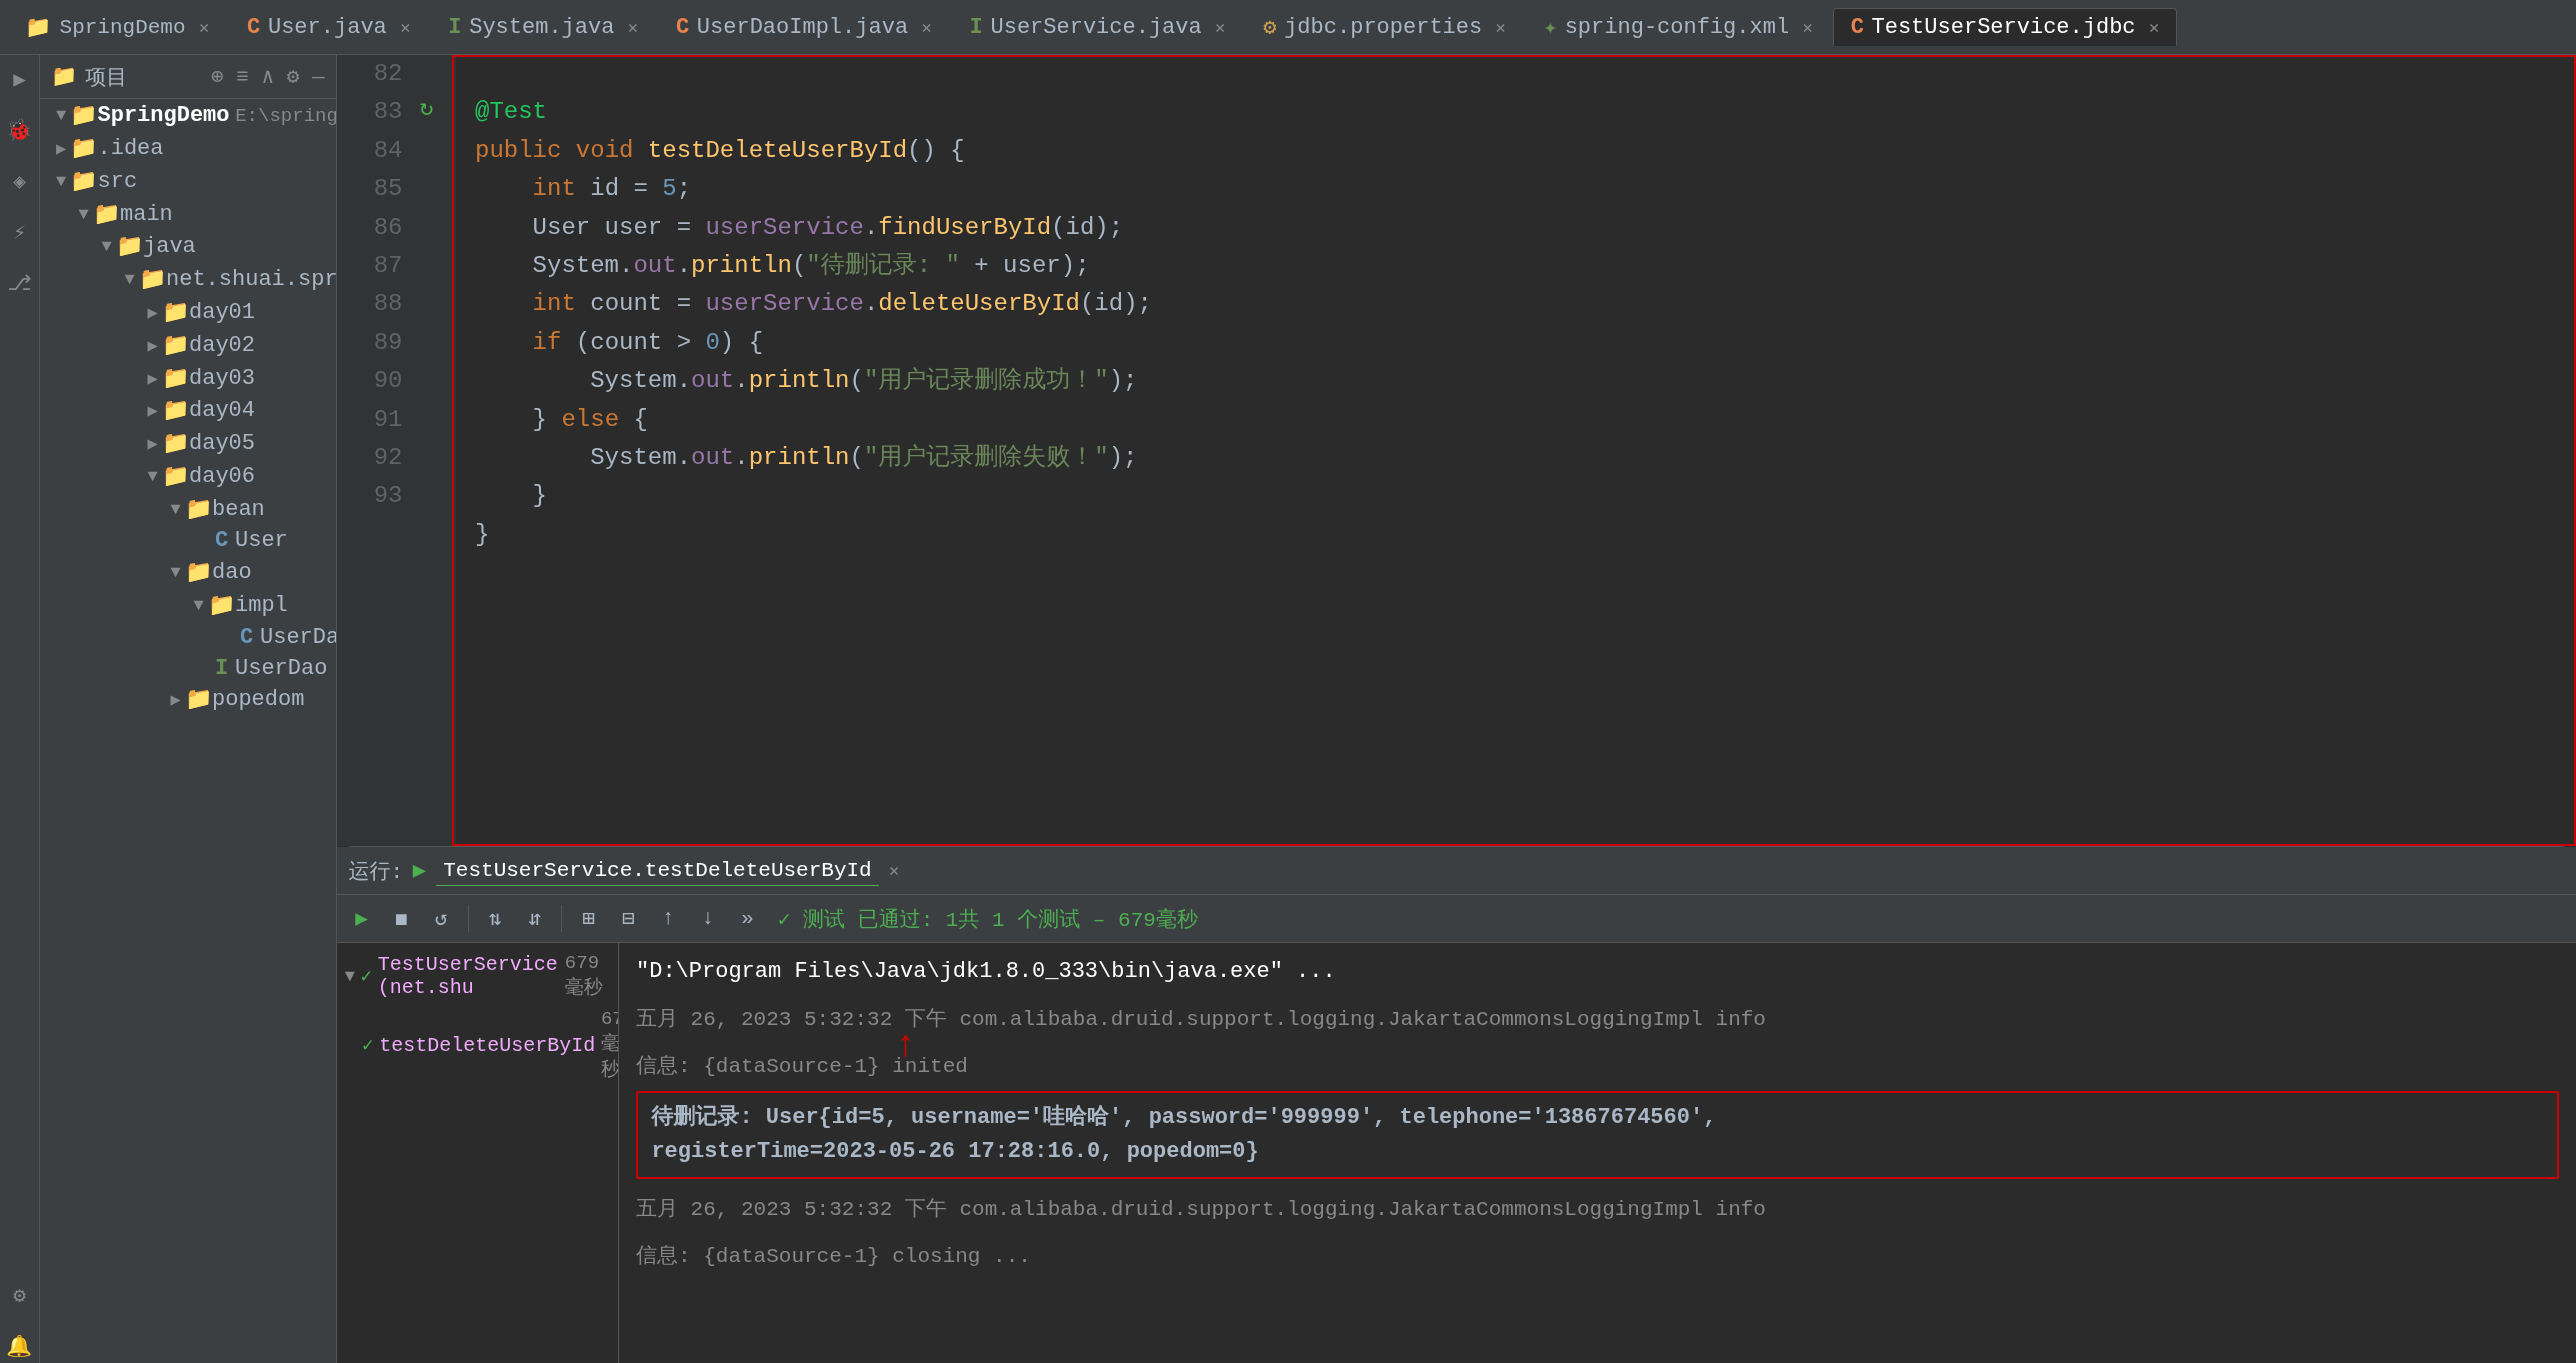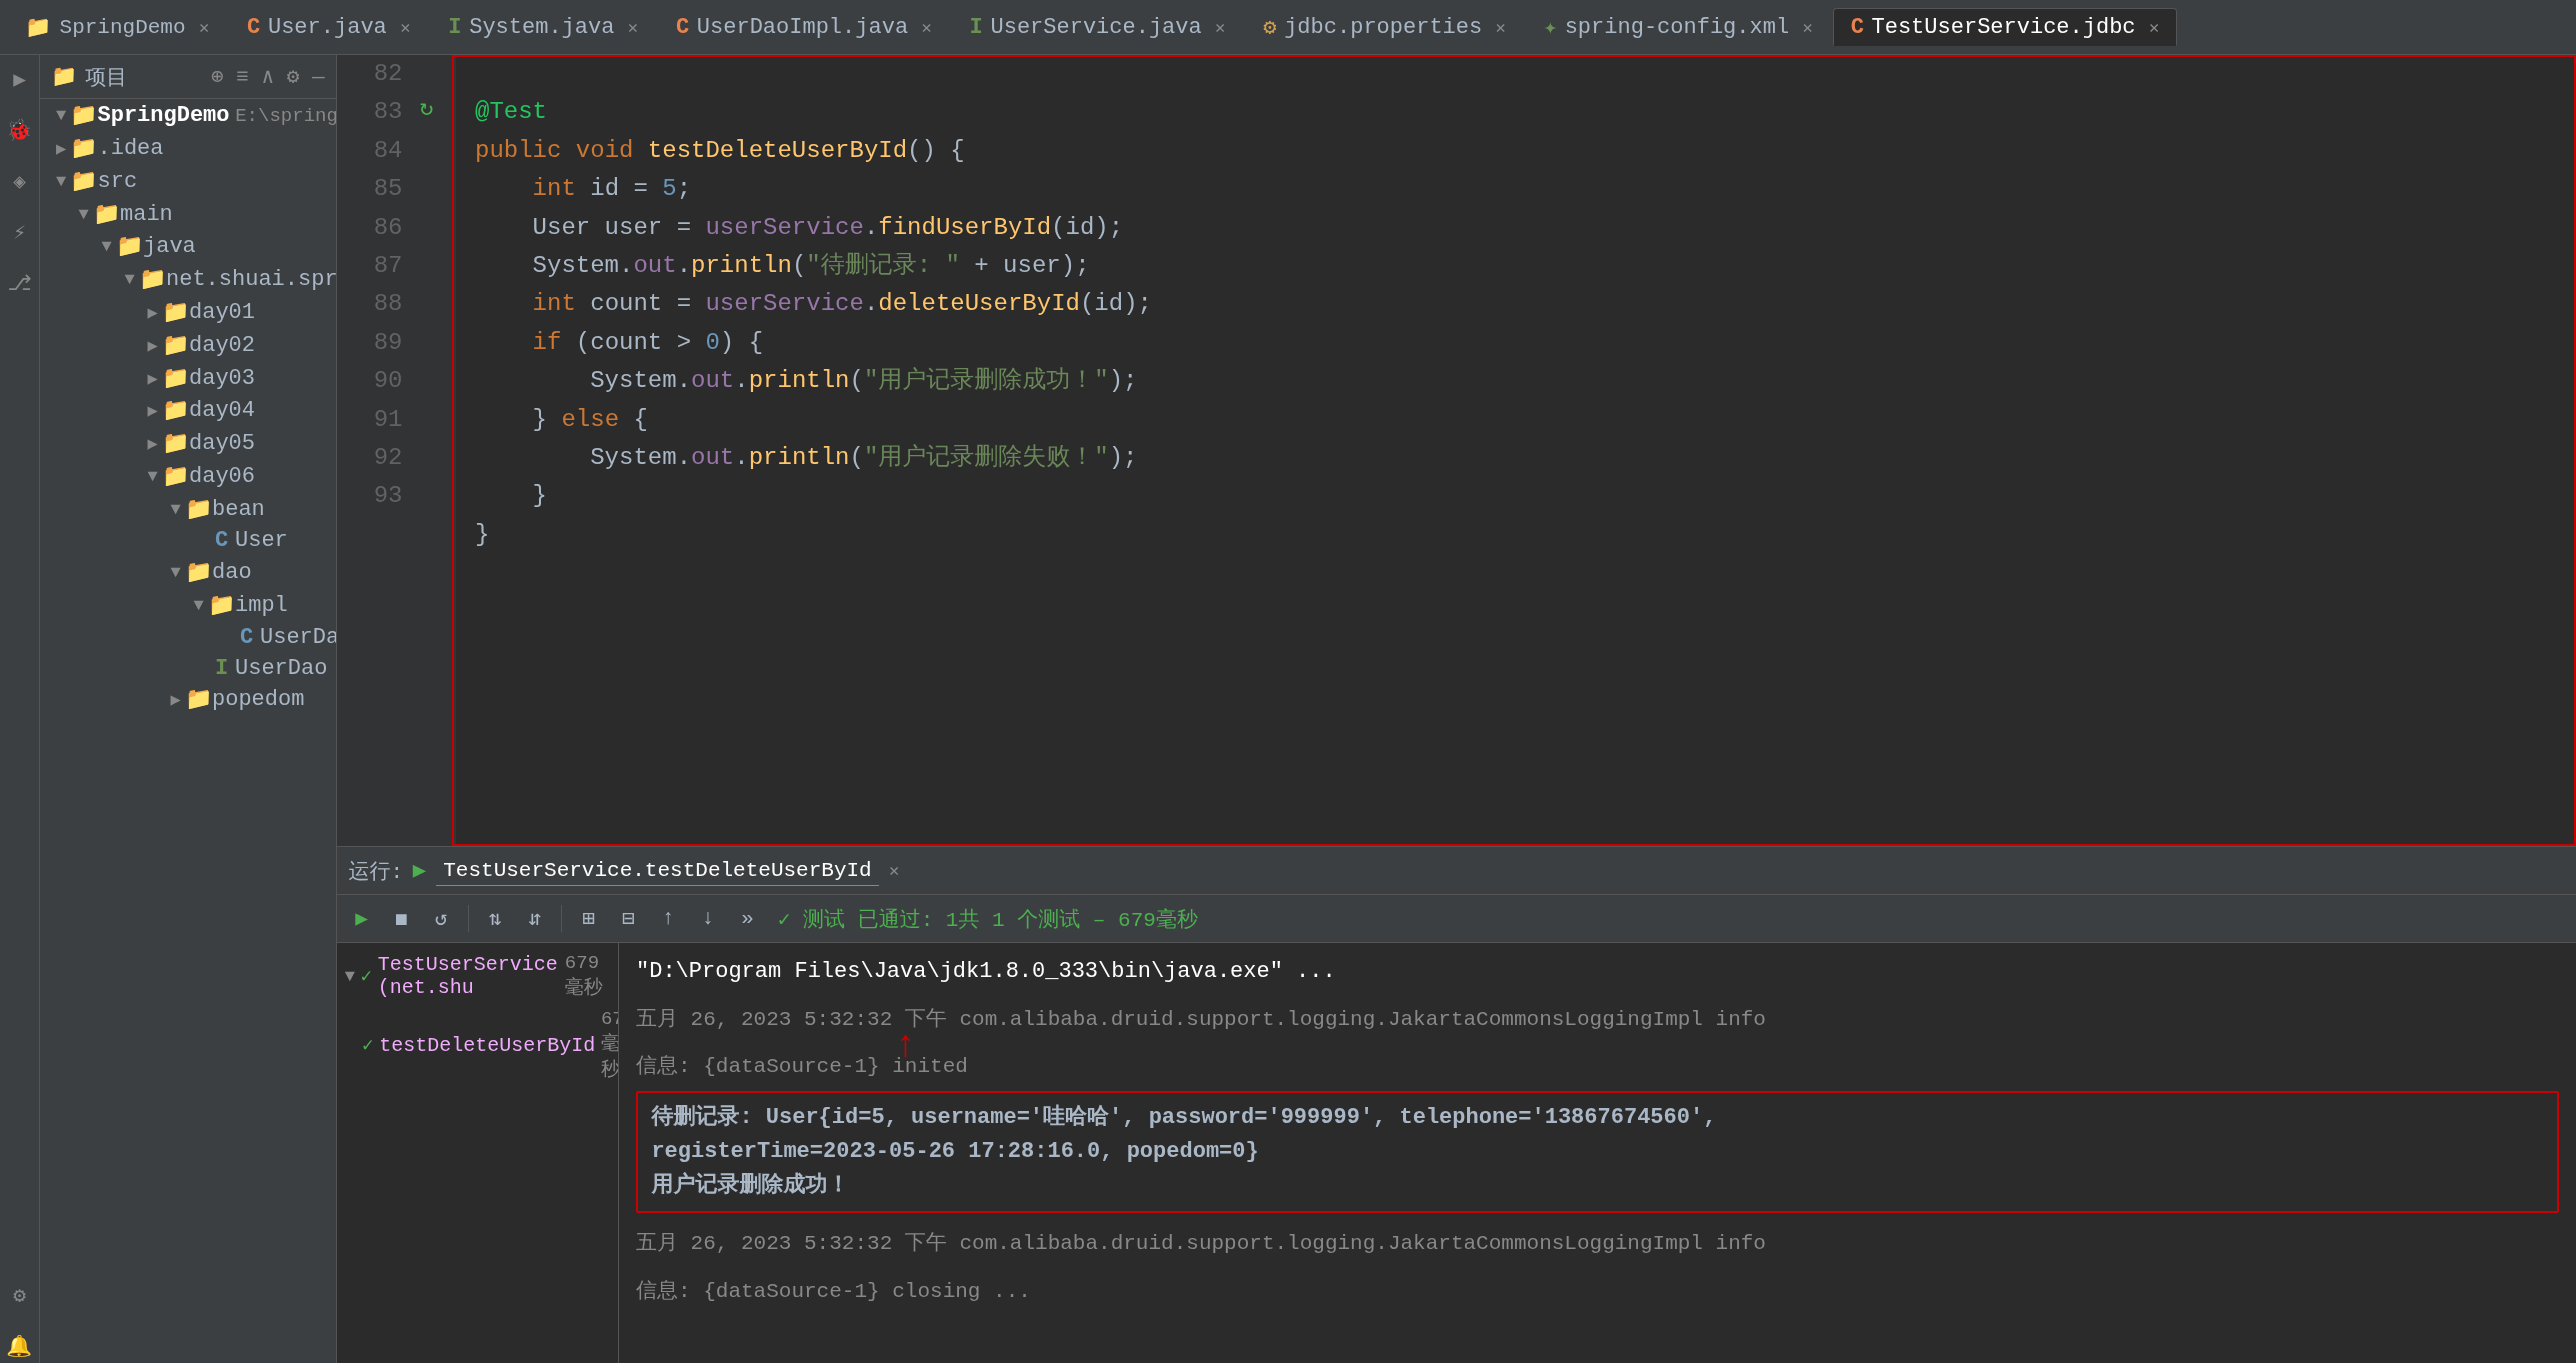--- a/index.html
+++ b/index.html
@@ -186,20 +186,21 @@
     .field { color: #9876aa; }
 
     
     .run-panel {
       height: 517px;
       background: #2b2b2b;
       border-top: 1.9px solid #555;
       display: flex;
       flex-direction: column;
       flex-shrink: 0;
+      border-radius: 16px;
     }
 
     .run-panel-header {
       display: flex;
       align-items: center;
       background: #3c3f41;
       border-bottom: 1px solid #555;
       height: 48px;
       padding: 0 11.5px;
       gap: 9.6px;
@@ -573,21 +574,20 @@
           <p class="console-line console-info">五月 26, 2023 5:32:32 下午 com.alibaba.druid.support.logging.JakartaCommonsLoggingImpl info</p>
           <p class="console-line console-info">信息: {dataSource-1} inited</p>
 
           <div style="position:relative; height:0;">
             <div style="position:absolute; left:258px; top:-57px; color:#cc0000; font-size:38px; line-height:1; transform:rotate(180deg);">↓</div>
           </div>
 
           <div class="console-highlight">
             <p class="console-line">待删记录: User{id=5, username='哇哈哈', password='999999', telephone='13867674560',</p>
             <p class="console-line">registerTime=2023-05-26 17:28:16.0, popedom=0}</p>
-            <p class="console-line">用户记录删除成功！</p>
           </div>
 
           <p class="console-line console-info">五月 26, 2023 5:32:32 下午 com.alibaba.druid.support.logging.JakartaCommonsLoggingImpl info</p>
           <p class="console-line console-info">信息: {dataSource-1} closing ...</p>
         </div>
       </div>
     </div>
 
   </div>
 </div>

